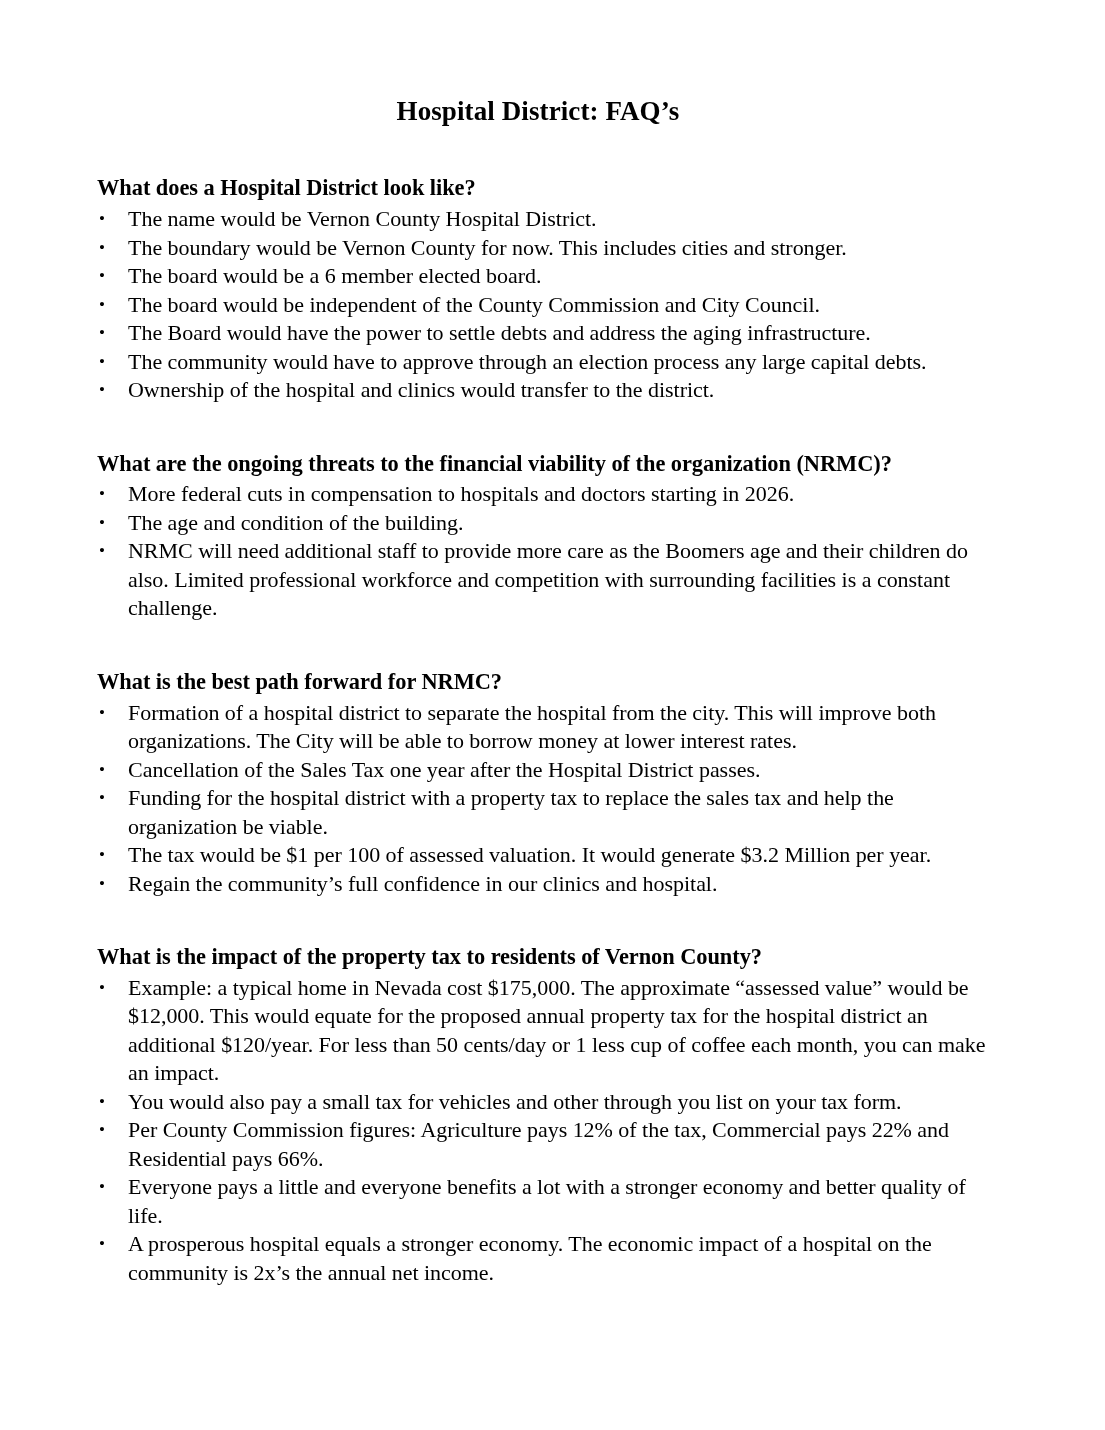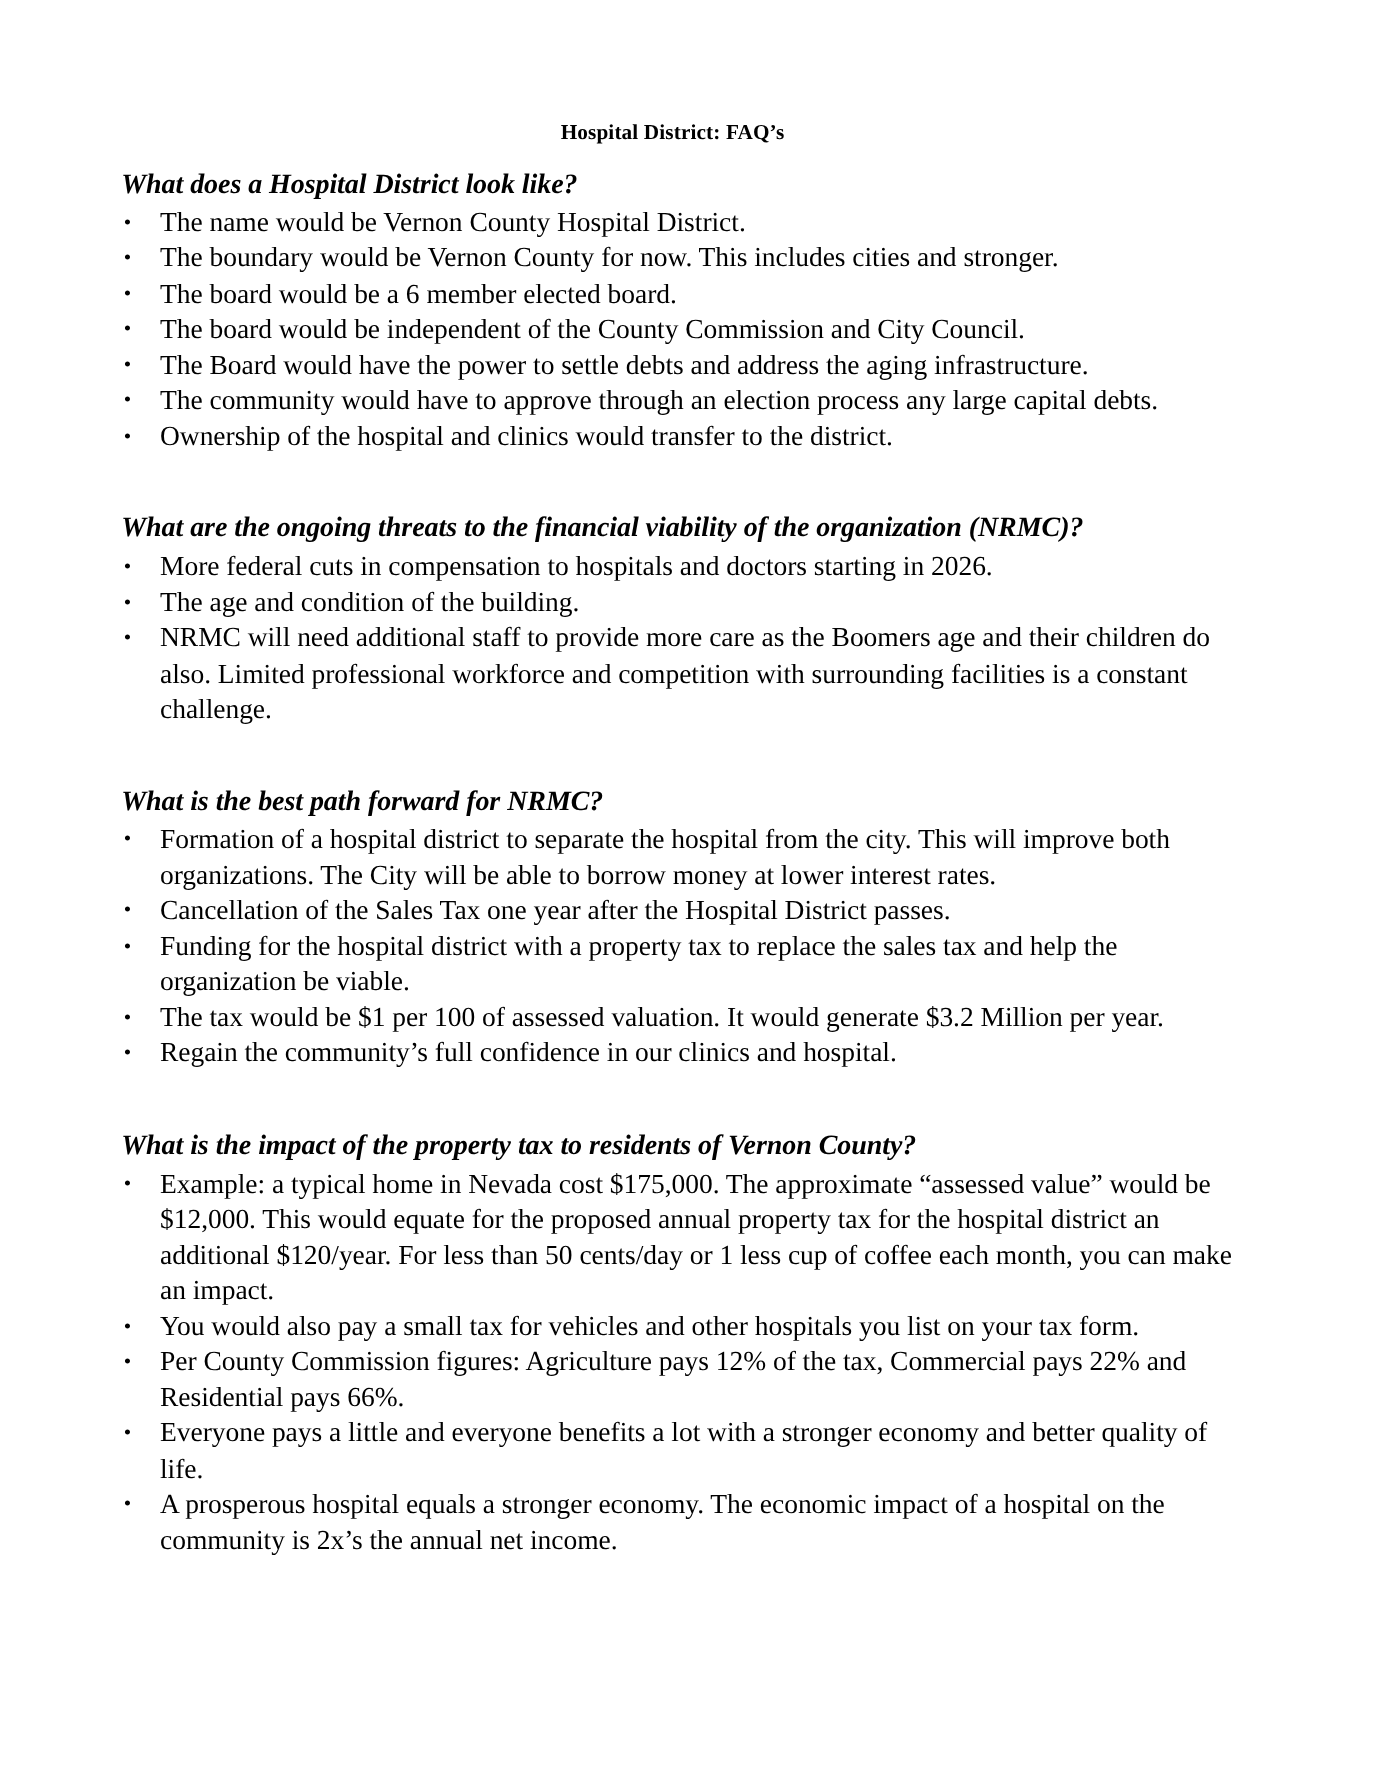--- a/index.html
+++ b/index.html
@@ -21,39 +21,38 @@
   }
   .content {
     position: absolute;
     left: 97px;
     top: 96px;
     width: 895px;
   }
   .doc-title {
     text-align: center;
     font-weight: bold;
-    font-size: 17px;
+    font-size: 27px;
     letter-spacing: 0.1px;
     line-height: 1.12;
-    margin: 0 0 19px 0;
+    margin: 0 0 49px 0;
     padding-right: 13px;
   }
   .section {
     margin: 0 0 46px 0;
   }
   .section:last-child {
     margin-bottom: 0;
   }
   .section-heading {
     font-weight: bold;
     font-size: 22.4px;
     line-height: 1.2;
     margin: 0 0 3px 0;
     letter-spacing: -0.05px;
-    font-style: italic;
   }
   ul.bullets {
     list-style: none;
     margin: 0;
     padding: 0;
   }
   ul.bullets > li {
     position: relative;
     padding-left: 31px;
     font-size: 22px;
@@ -108,21 +107,21 @@
         <li>Funding for the hospital district with a property tax to replace the sales tax and help the organization be viable.</li>
         <li>The tax would be $1 per 100 of assessed valuation. It would generate $3.2 Million per year.</li>
         <li>Regain the community’s full confidence in our clinics and hospital.</li>
       </ul>
     </div>
 
     <div class="section">
       <h2 class="section-heading">What is the impact of the property tax to residents of Vernon County?</h2>
       <ul class="bullets">
         <li>Example: a typical home in Nevada cost $175,000.  The approximate “assessed value” would be $12,000.  This would equate for the proposed annual property tax for the hospital district an additional $120/year.  For less than 50 cents/day or 1 less cup of coffee each month, you can make an impact.</li>
-        <li>You would also pay a small tax for vehicles and other hospitals you list on your tax form.</li>
+        <li>You would also pay a small tax for vehicles and other through you list on your tax form.</li>
         <li>Per County Commission figures: Agriculture pays 12% of the tax, Commercial pays 22% and Residential pays 66%.</li>
         <li>Everyone pays a little and everyone benefits a lot with a stronger economy and better quality of life.</li>
         <li>A prosperous hospital equals a stronger economy.  The economic impact of a hospital on the community is 2x’s the annual net income.</li>
       </ul>
     </div>
 
   </div>
 </div>
 
 </body></html>

